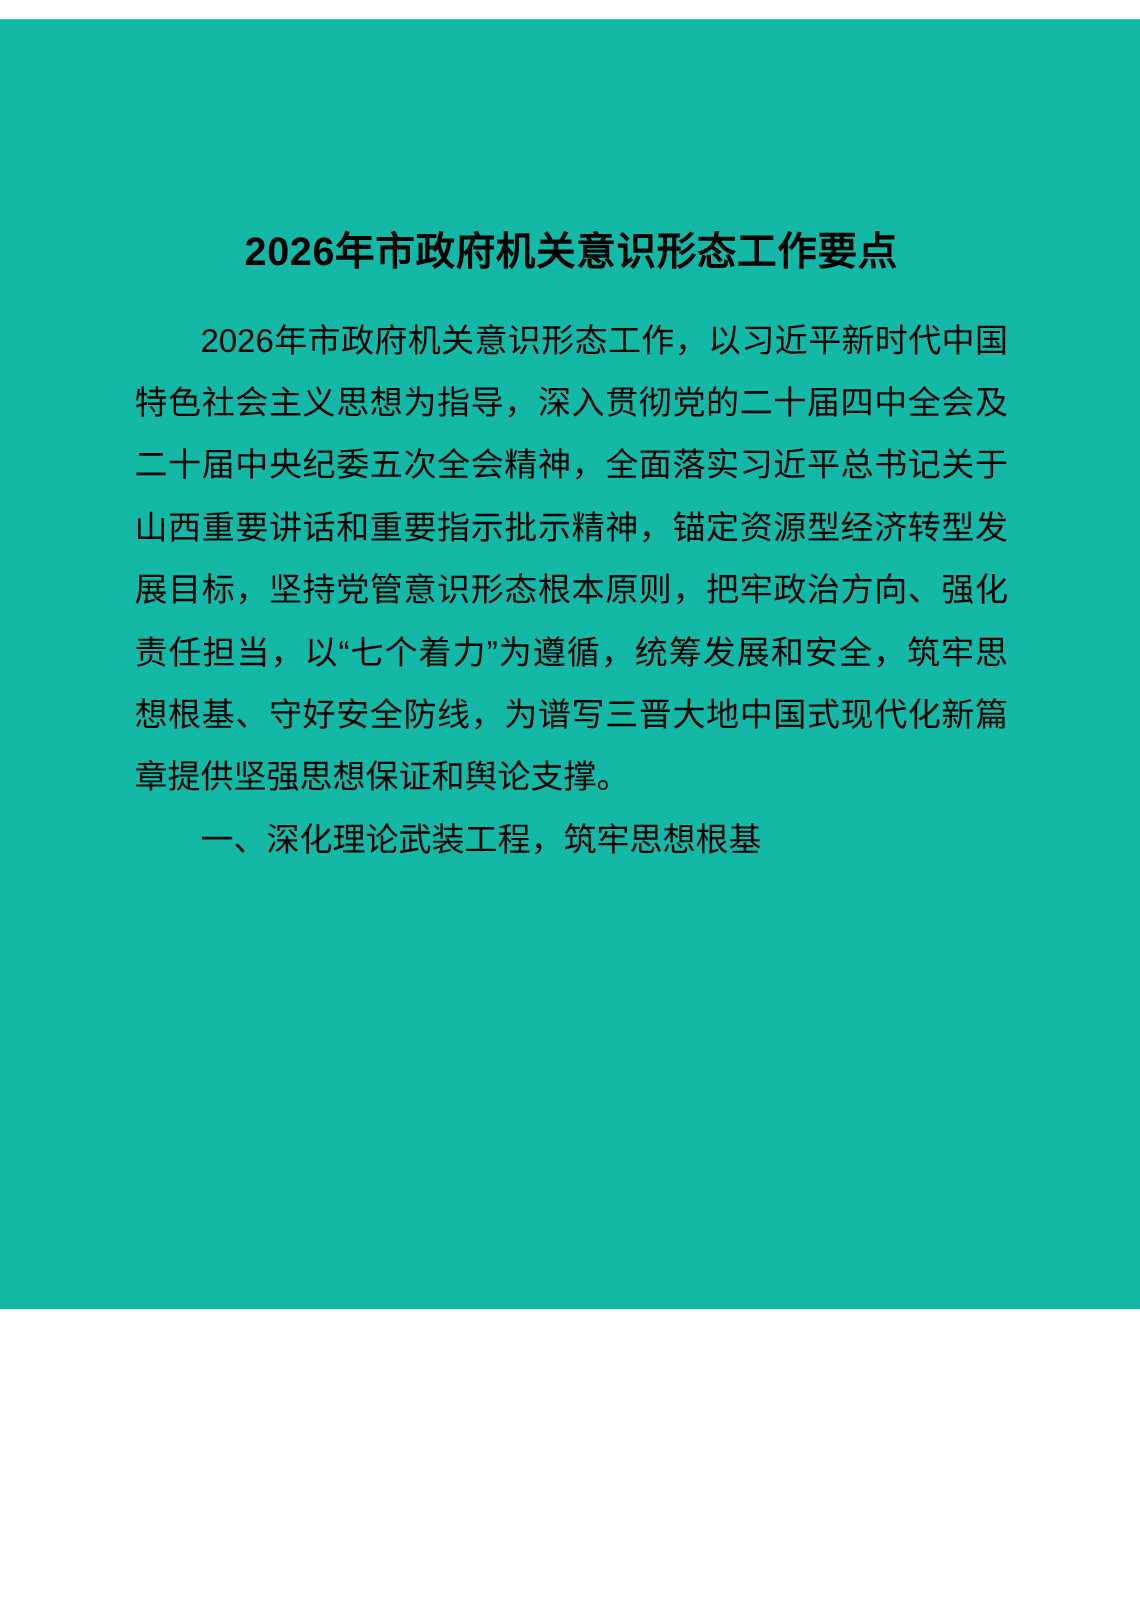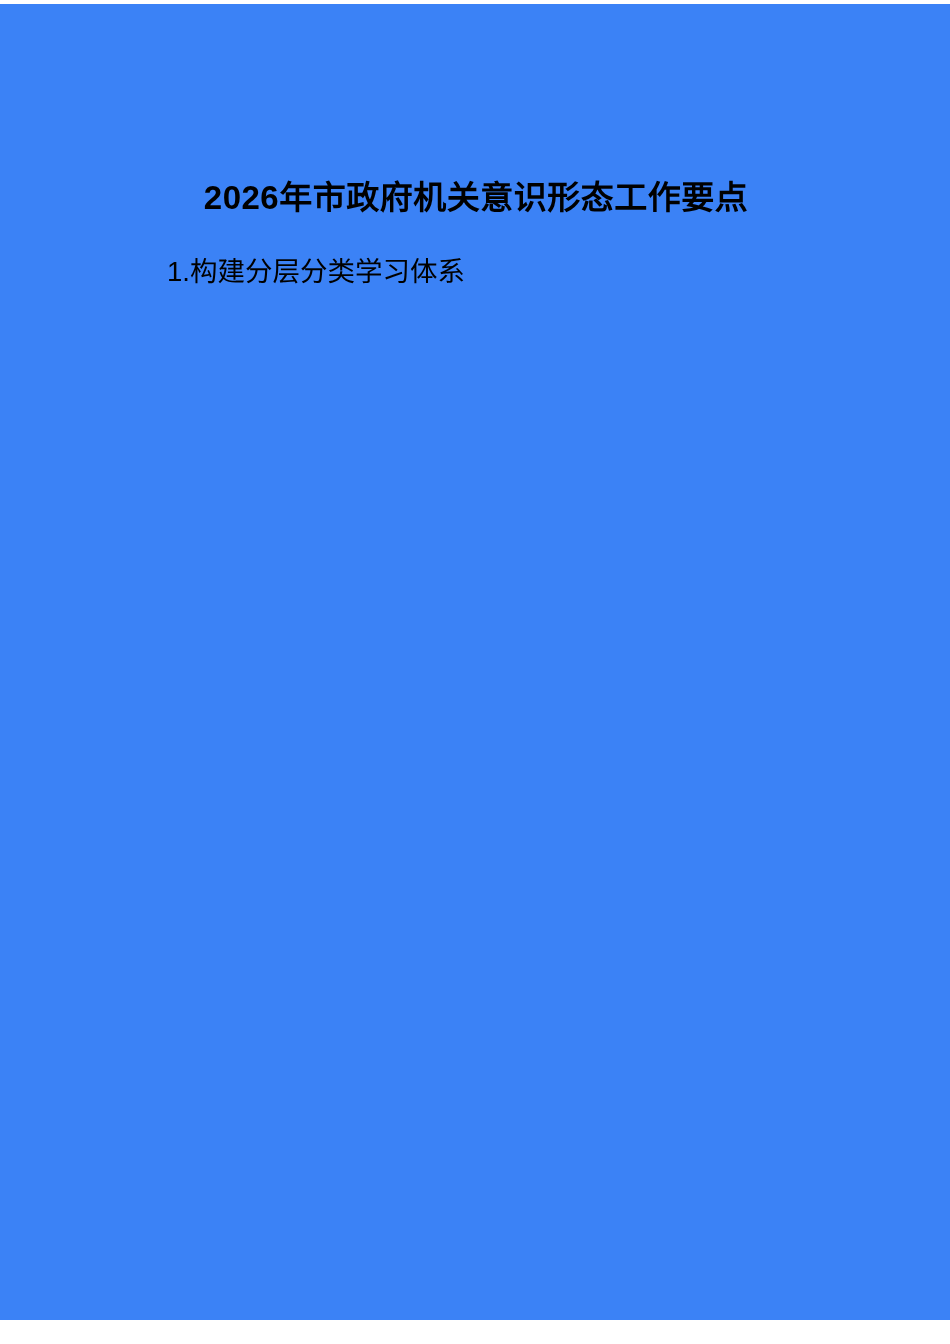--- a/index.html
+++ b/index.html
@@ -8,23 +8,23 @@
     padding: 0;
     background: #ffffff;
   }
   body {
     font-family: "Liberation Sans", "DejaVu Sans", sans-serif;
     color: #000000;
   }
   .page {
     position: relative;
     width: 950px;
-    height: 1316px;
-    margin: 4px auto;
-    background: #3b82f6;
+    height: 1075px;
+    margin: 16px auto;
+    background: #14b8a6;
     overflow: hidden;
     box-sizing: border-box;
   }
   .content {
     position: absolute;
     left: 112px;
     top: 168px;
     width: 728px;
   }
   .doc-title {
@@ -57,19 +57,20 @@
   }
 </style>
 </head>
 <body>
 
 <div class="page">
   <div class="content">
 
     <h1 class="doc-title">2026年市政府机关意识形态工作要点</h1>
 
+    <p class="para">2026年市政府机关意识形态工作，以习近平新时代中国特色社会主义思想为指导，深入贯彻党的二十届四中全会及二十届中央纪委五次全会精神，全面落实习近平总书记关于山西重要讲话和重要指示批示精神，锚定资源型经济转型发展目标，坚持党管意识形态根本原则，把牢政治方向、强化责任担当，以“七个着力”为遵循，统筹发展和安全，筑牢思想根基、守好安全防线，为谱写三晋大地中国式现代化新篇章提供坚强思想保证和舆论支撑。</p>
 
+    <h2 class="heading-1">一、深化理论武装工程，筑牢思想根基</h2>
 
-    <h3 class="heading-2">1.构建分层分类学习体系</h3>
 
 
   </div>
 </div>
 
 </body></html>

